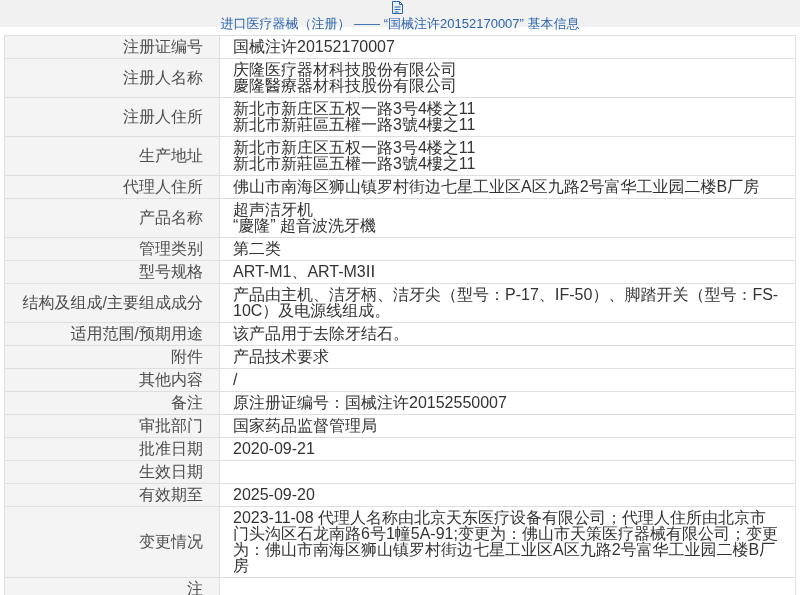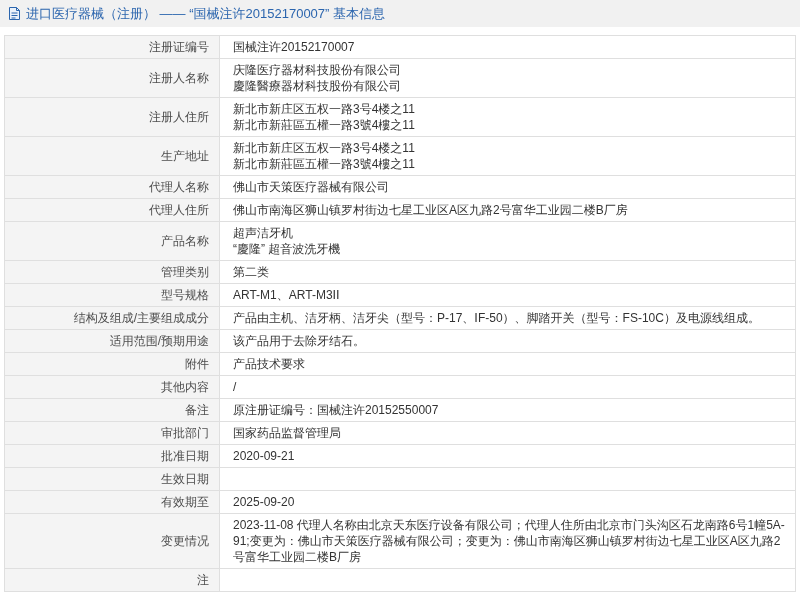--- a/index.html
+++ b/index.html
@@ -9,41 +9,42 @@
     background: #ffffff;
     font-family: "Liberation Sans", "DejaVu Sans", sans-serif;
   }
   
   .page-header {
     height: 27px;
     background: #f1f1f1;
     display: flex;
     align-items: center;
     padding: 0 8px;
+    flex-direction: column;
   }
   .doc-icon { display: inline-flex; margin-right: 5px; }
   .page-title {
     font-size: 13px;
     color: #2b65ae;
     white-space: nowrap;
   }
   
   .table-wrap { margin: 8px 4px 0 4px; }
   table.info-table {
     width: 100%;
     border-collapse: collapse;
     border: 1px solid #c9c9c9;
     table-layout: fixed;
   }
   td {
     border: 1px solid #dfdfdf;
-    font-size: 12px;
+    font-size: 16px;
     line-height: 16px;
     vertical-align: middle;
-    padding: 3px 10px;
+    padding: 3px 16px;
   }
   td.label {
     width: 215px;
     background: #f4f4f4;
     color: #4d4d4d;
     text-align: right;
     height: 22px;
   }
   td.value {
     background: #ffffff;
@@ -91,26 +92,20 @@
           <td class="value">
             <div class="line">新北市新庄区五权一路3号4楼之11</div>
             <div class="line">新北市新莊區五權一路3號4樓之11</div>
           </td>
         </tr>
         <tr>
           <td class="label">生产地址</td>
           <td class="value">
             <div class="line">新北市新庄区五权一路3号4楼之11</div>
             <div class="line">新北市新莊區五權一路3號4樓之11</div>
-          </td>
-        </tr>
-        <tr>
-          <td class="label">代理人名称</td>
-          <td class="value">
-            <div class="line">佛山市天策医疗器械有限公司</div>
           </td>
         </tr>
         <tr>
           <td class="label">代理人住所</td>
           <td class="value">
             <div class="line">佛山市南海区狮山镇罗村街边七星工业区A区九路2号富华工业园二楼B厂房</div>
           </td>
         </tr>
         <tr>
           <td class="label">产品名称</td>

